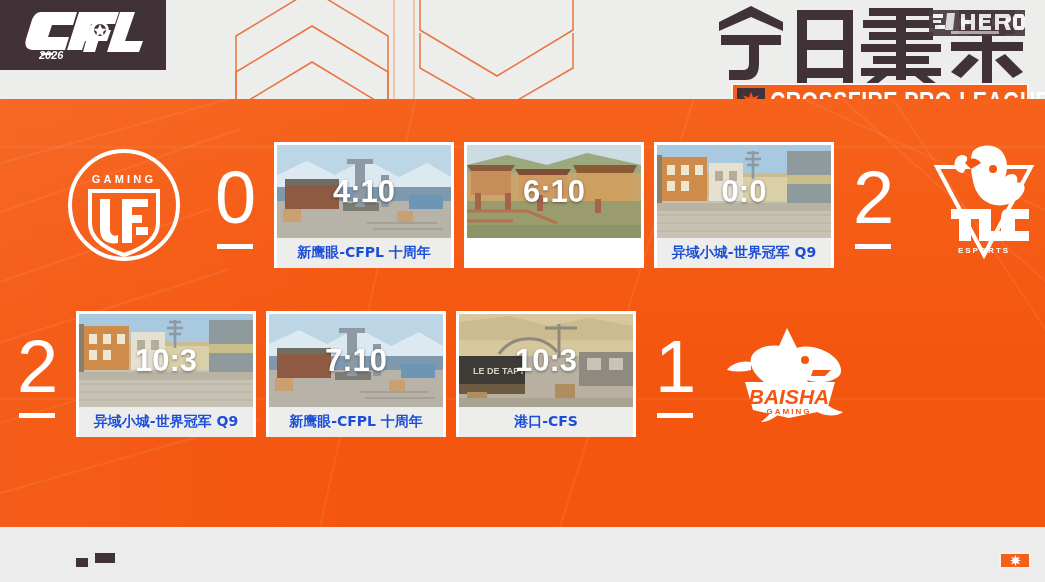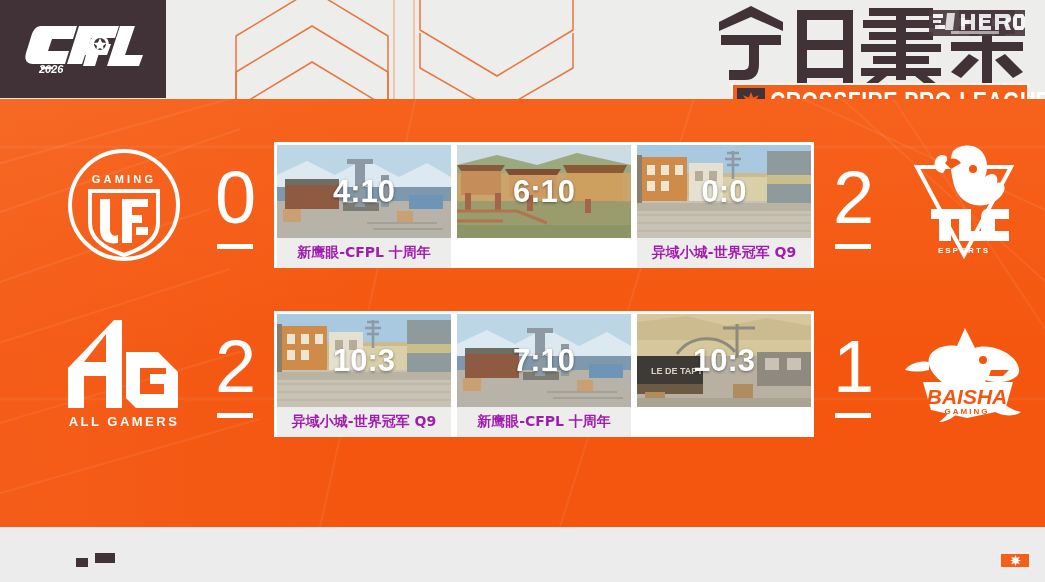--- a/index.html
+++ b/index.html
@@ -21,21 +21,21 @@
     width: 1045px; height: 99px;
     background: #ededec;
     overflow: hidden;
   }
   .chevrons {
     position: absolute; left: 0; top: 0;
     width: 1045px; height: 99px;
   }
   .cfpl-block {
     position: absolute; left: 0; top: 0;
-    width: 166px; height: 98px;
+    width: 166px; height: 70px;
     background: #403237;
     display: flex; align-items: center; justify-content: center;
   }
   .cfpl-logo { width: 128px; height: 62px; }
 
   
   .title-group {
     position: absolute; right: 18px; top: 2px;
     width: 316px; height: 118px;
   }
@@ -120,21 +120,21 @@
     font-family: "Liberation Sans", sans-serif;
     letter-spacing: -1px;
   }
   .score-underline {
     width: 36px; height: 5px;
     background: #ffffff;
     margin-top: 9px;
   }
 
   .cards {
-    display: flex; 
+    display: flex; gap: 10px;
     flex: 0 0 auto;
     margin: 0 8px;
   }
   .match-card {
     width: 180px;
     background: #ffffff;
     padding: 3px 3px 0 3px;
     display: flex; flex-direction: column;
   }
   .card-thumb {
@@ -149,21 +149,21 @@
     color: #ffffff;
     font-size: 31px;
     font-weight: bold;
     font-family: "Liberation Sans", sans-serif;
     text-shadow: 0 1px 3px rgba(0,0,0,0.45);
     letter-spacing: 0px;
   }
   .card-label {
     height: 30px;
     background: #ededec;
-    color: #a21caf;
+    color: #1d4ed8;
     font-size: 14px;
     font-weight: bold;
     display: flex; align-items: center; justify-content: center;
     white-space: nowrap;
     font-family: "DejaVu Sans", "Liberation Sans", sans-serif;
   }
 
   
   .bottom-bar {
     position: absolute; left: 0; top: 527px;
@@ -449,29 +449,20 @@
               <path d="M86 66 L108 66 L108 76 L94 76 L94 88 L108 88 L108 98 L86 98 C82 98 80 94 80 88 L80 76 C80 70 82 66 86 66 Z"></path>
             </g>
             <text x="63" y="110" fill="#ffffff" font-family="Liberation Sans, sans-serif" font-size="8" font-weight="bold" letter-spacing="2" text-anchor="middle">ESPORTS</text>
           </svg>
         </div>
 
       </div>
 
       <div class="match-row row-2">
 
-        <div class="team-logo-box left">
-          <svg width="124" height="116" viewBox="0 0 124 116">
-            <g fill="#ffffff">
-              <path d="M52 4 L60 4 L60 92 L44 92 L44 60 L22 60 L22 92 L6 92 L6 52 Z M22 46 L44 46 L44 18 L22 46 Z"></path>
-              <path d="M64 36 L96 36 L116 56 L116 92 L74 92 L64 82 Z M78 52 L78 78 L102 78 L102 68 L88 68 L88 58 L104 58 L104 52 Z"></path>
-            </g>
-            <text x="62" y="110" fill="#ffffff" font-family="Liberation Sans, sans-serif" font-size="13" font-weight="bold" letter-spacing="2.5" text-anchor="middle">ALL GAMERS</text>
-          </svg>
-        </div>
 
         <div class="score-box">
           <span class="score-num">2</span>
           <span class="score-underline"></span>
         </div>
 
         <div class="cards">
 
           <div class="match-card">
             <div class="card-thumb">
@@ -554,20 +545,21 @@
                   <path d="M100 10 L100 44 M86 14 L118 14"></path>
                 </g>
                 <g fill="#b08d5e">
                   <rect x="8" y="78" width="20" height="13"></rect>
                   <rect x="96" y="70" width="20" height="14"></rect>
                 </g>
                 <rect y="84" width="174" height="9" fill="#aaa293"></rect>
               </svg>
               <span class="card-score">10:3</span>
             </div>
+            <div class="card-label">港口-CFS</div>
           </div>
 
         </div>
 
         <div class="score-box">
           <span class="score-num">1</span>
           <span class="score-underline"></span>
         </div>
 
         <div class="team-logo-box">

